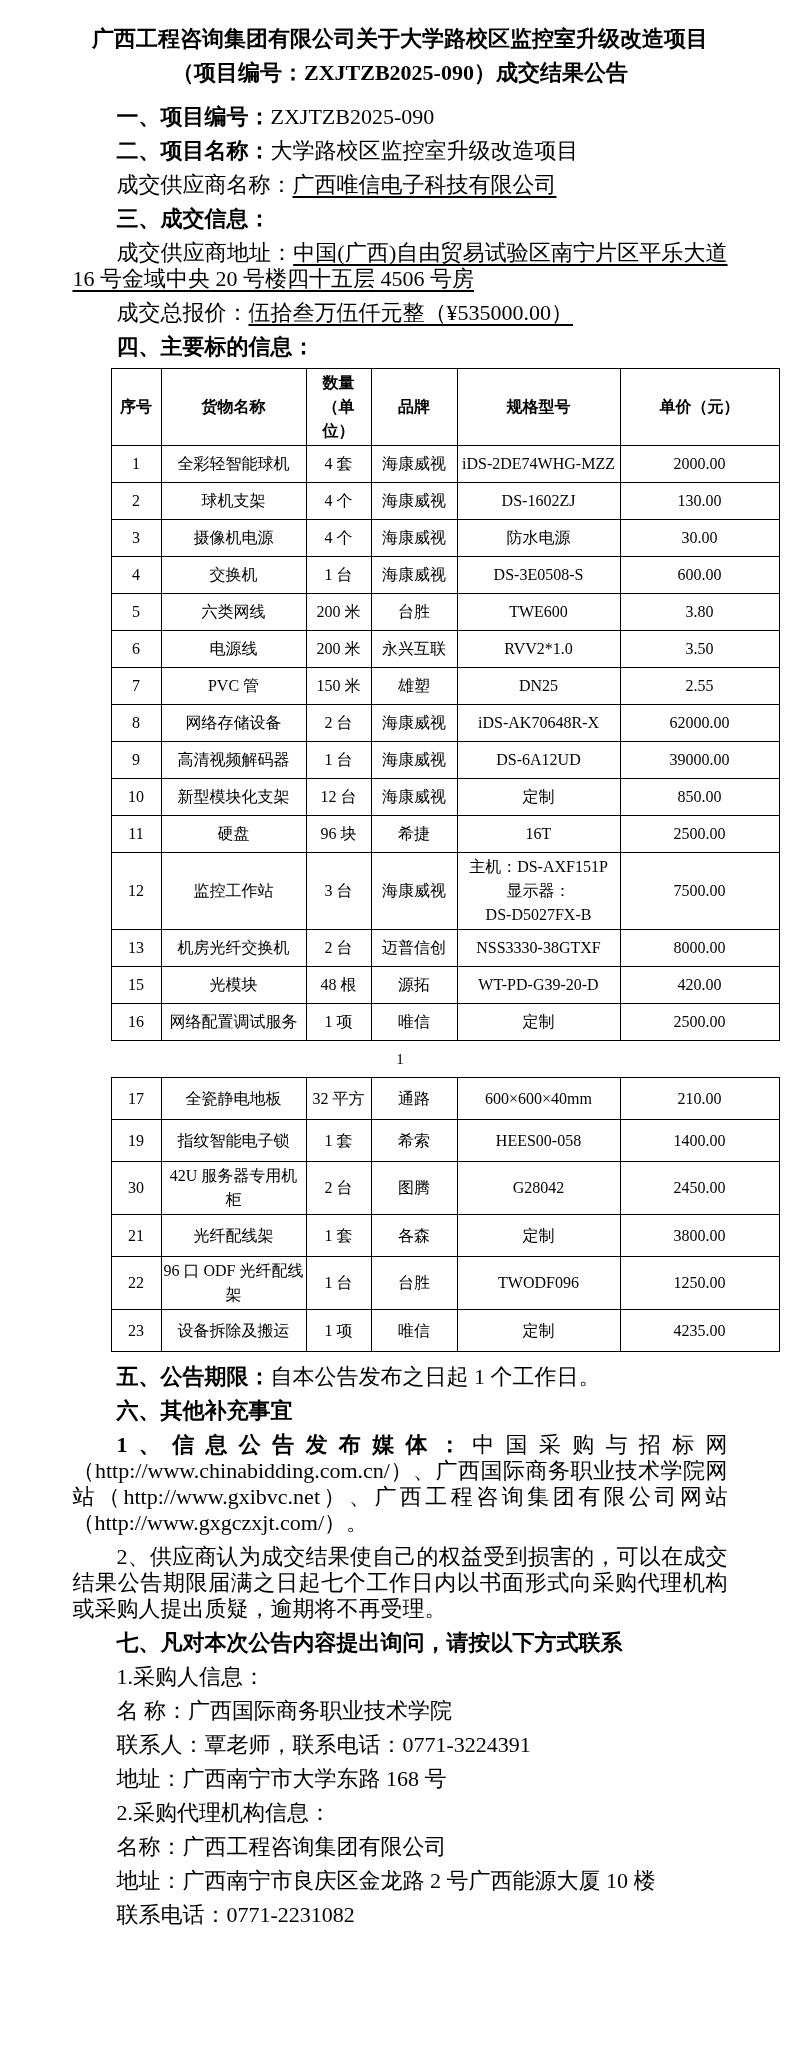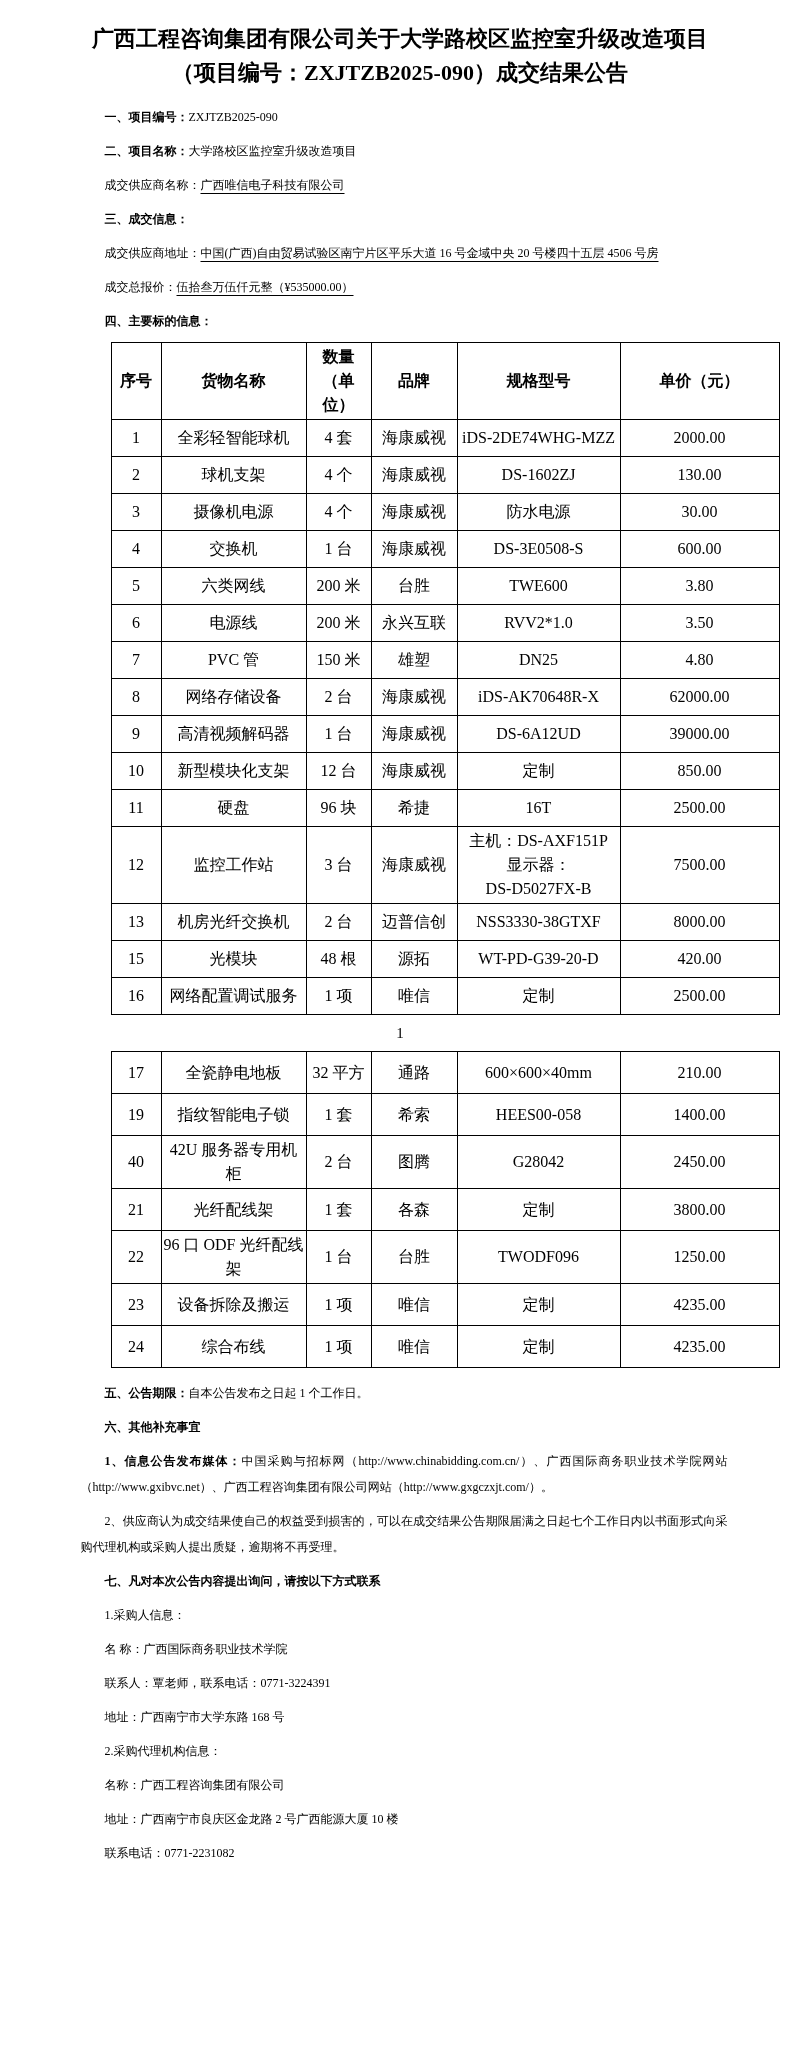--- a/index.html
+++ b/index.html
@@ -17,23 +17,23 @@
   }
   h1.doc-title {
     font-size: 22px;
     font-weight: bold;
     text-align: center;
     line-height: 1.55;
     margin: 0 0 14px 0;
     padding: 0 4px;
   }
   p.para {
-    font-size: 12px;
+    font-size: 22px;
     line-height: 26px;
-    margin: 0 0 8px 8px;
+    margin: 0 0 8px 0;
     text-indent: 2em;
     text-align: justify;
   }
   p.para b { font-weight: bold; }
   .u { text-decoration: underline; text-underline-offset: 4px; }
   table.goods {
     border-collapse: collapse;
     table-layout: fixed;
     width: 668px;
     margin-left: 38px;
@@ -161,21 +161,21 @@
           <td class="model">RVV2*1.0</td>
           <td>3.50</td>
         </tr>
 
         <tr>
           <td>7</td>
           <td>PVC 管</td>
           <td>150 米</td>
           <td>雄塑</td>
           <td class="model">DN25</td>
-          <td>4.80</td>
+          <td>2.55</td>
         </tr>
 
         <tr>
           <td>8</td>
           <td>网络存储设备</td>
           <td>2 台</td>
           <td>海康威视</td>
           <td class="model">iDS-AK70648R-X</td>
           <td>62000.00</td>
         </tr>
@@ -274,21 +274,21 @@
         <tr>
           <td>19</td>
           <td>指纹智能电子锁</td>
           <td>1 套</td>
           <td>希索</td>
           <td class="model">HEES00-058</td>
           <td>1400.00</td>
         </tr>
 
         <tr>
-          <td>40</td>
+          <td>30</td>
           <td>42U 服务器专用机柜</td>
           <td>2 台</td>
           <td>图腾</td>
           <td class="model">G28042</td>
           <td>2450.00</td>
         </tr>
 
         <tr>
           <td>21</td>
           <td>光纤配线架</td>
@@ -309,28 +309,20 @@
 
         <tr>
           <td>23</td>
           <td>设备拆除及搬运</td>
           <td>1 项</td>
           <td>唯信</td>
           <td class="model">定制</td>
           <td>4235.00</td>
         </tr>
 
-        <tr>
-          <td>24</td>
-          <td>综合布线</td>
-          <td>1 项</td>
-          <td>唯信</td>
-          <td class="model">定制</td>
-          <td>4235.00</td>
-        </tr>
       </tbody>
   </table>
 
   <div style="height:12px"></div>
 
   <p class="para"><b>五、公告期限：</b><span>自本公告发布之日起 1 个工作日。</span></p>
 
   <p class="para"><b>六、其他补充事宜</b></p>
 
   <p class="para"><b>1、信息公告发布媒体：</b><span>中国采购与招标网（http://www.chinabidding.com.cn/）、广西国际商务职业技术学院网站（http://www.gxibvc.net）、广西工程咨询集团有限公司网站（http://www.gxgczxjt.com/）。</span></p>

